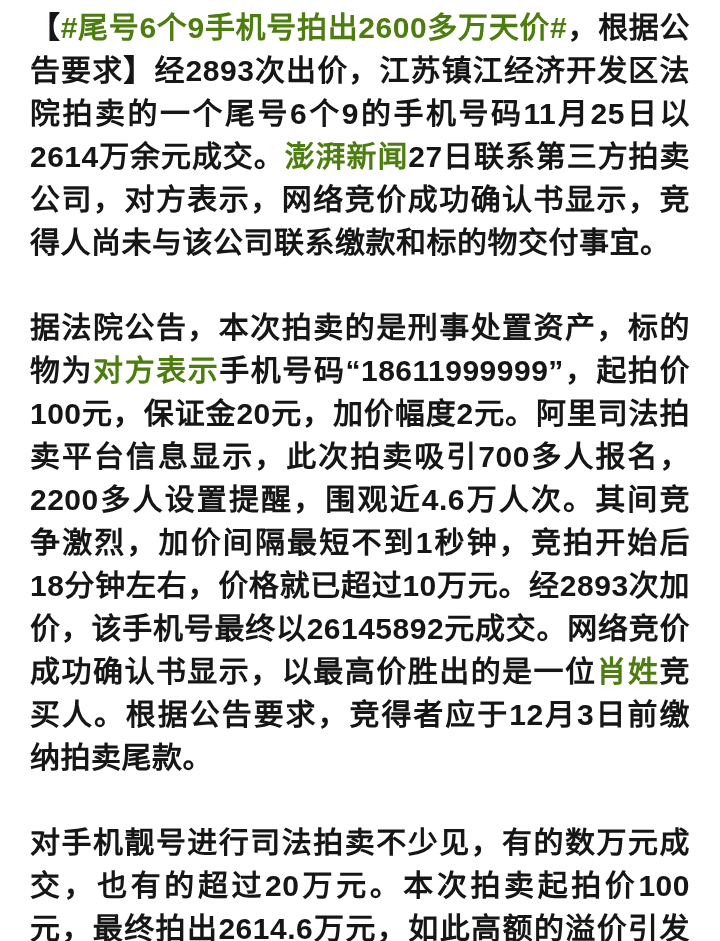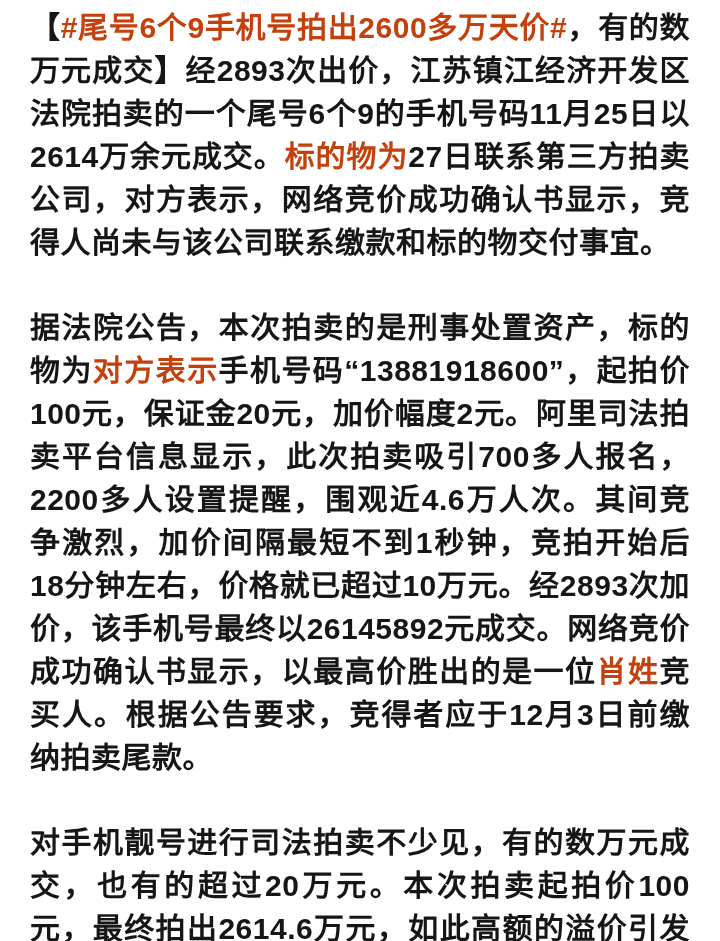--- a/index.html
+++ b/index.html
@@ -24,35 +24,35 @@
     text-align: justify;
     letter-spacing: 0.5px;
   }
   .article p {
     margin: 0;
   }
   .article p + p {
     margin-top: 42px;
   }
   .lnk {
-    color: #c2410c;
+    color: #4d7c0f;
     text-decoration: none;
     cursor: pointer;
   }
 </style>
 </head>
 <body>
 
 <div class="article">
 
   <p>
-    <span>【</span><a class="lnk">#尾号6个9手机号拍出2600多万天价#</a><span>，有的数万元成交】经2893次出价，江苏镇江经济开发区法院拍卖的一个尾号6个9的手机号码11月25日以2614万余元成交。</span><a class="lnk">标的物为</a><span>27日联系第三方拍卖公司，对方表示，网络竞价成功确认书显示，竞得人尚未与该公司联系缴款和标的物交付事宜。</span>
+    <span>【</span><a class="lnk">#尾号6个9手机号拍出2600多万天价#</a><span>，根据公告要求】经2893次出价，江苏镇江经济开发区法院拍卖的一个尾号6个9的手机号码11月25日以2614万余元成交。</span><a class="lnk">澎湃新闻</a><span>27日联系第三方拍卖公司，对方表示，网络竞价成功确认书显示，竞得人尚未与该公司联系缴款和标的物交付事宜。</span>
   </p>
 
   <p>
-    <span>据法院公告，本次拍卖的是刑事处置资产，标的物为</span><a class="lnk">对方表示</a><span>手机号码“13881918600”，起拍价100元，保证金20元，加价幅度2元。阿里司法拍卖平台信息显示，此次拍卖吸引700多人报名，2200多人设置提醒，围观近4.6万人次。其间竞争激烈，加价间隔最短不到1秒钟，竞拍开始后18分钟左右，价格就已超过10万元。经2893次加价，该手机号最终以26145892元成交。网络竞价成功确认书显示，以最高价胜出的是一位</span><a class="lnk">肖姓</a><span>竞买人。根据公告要求，竞得者应于12月3日前缴纳拍卖尾款。</span>
+    <span>据法院公告，本次拍卖的是刑事处置资产，标的物为</span><a class="lnk">对方表示</a><span>手机号码“18611999999”，起拍价100元，保证金20元，加价幅度2元。阿里司法拍卖平台信息显示，此次拍卖吸引700多人报名，2200多人设置提醒，围观近4.6万人次。其间竞争激烈，加价间隔最短不到1秒钟，竞拍开始后18分钟左右，价格就已超过10万元。经2893次加价，该手机号最终以26145892元成交。网络竞价成功确认书显示，以最高价胜出的是一位</span><a class="lnk">肖姓</a><span>竞买人。根据公告要求，竞得者应于12月3日前缴纳拍卖尾款。</span>
   </p>
 
   <p>
     <span>对手机靓号进行司法拍卖不少见，有的数万元成交，也有的超过20万元。本次拍卖起拍价100元，最终拍出2614.6万元，如此高额的溢价引发对竞买人可能“恶意抬价”的质疑。</span>
   </p>
 
 </div>
 
 </body></html>

